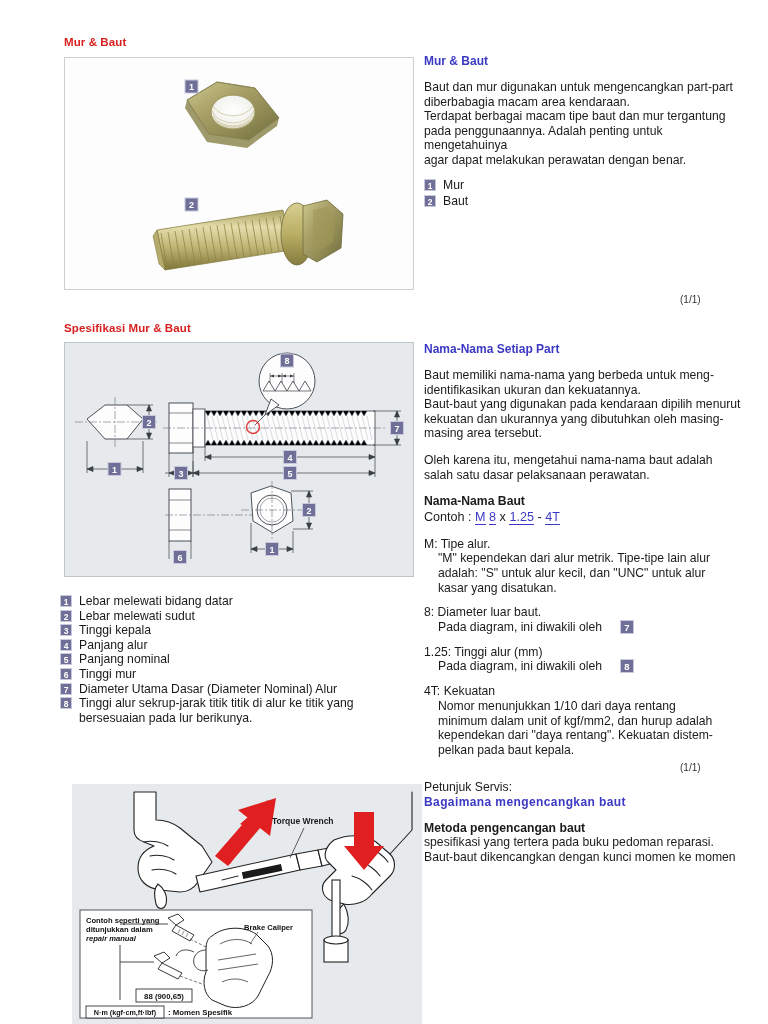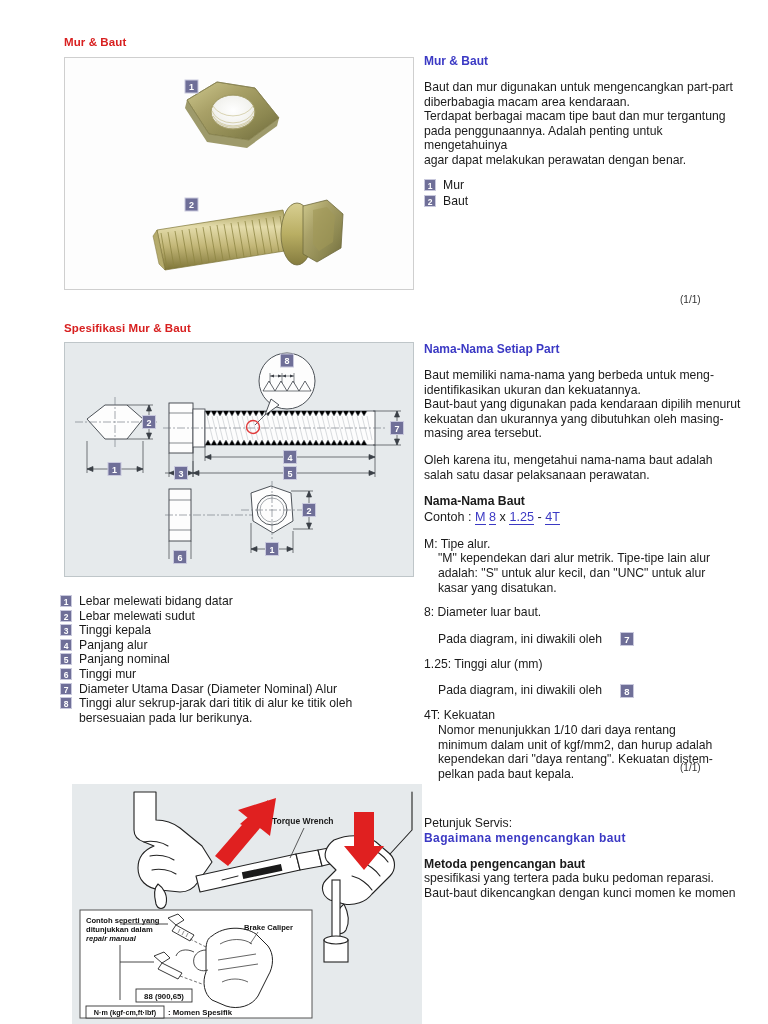--- a/index.html
+++ b/index.html
@@ -120,24 +120,22 @@
   .rcol {
     position: absolute;
     left: 424px;
     width: 322px;
   }
   .sp10 { height: 10px; }
   .sp12 { height: 12px; }
 
   .kv-row {
     display: flex;
-    align-items: center;
     font-size: 12.2px;
     line-height: 15px;
-    margin-top: 12px;
   }
   .kv-row .kv-label { width: 196px; padding-left: 14px; box-sizing:border-box;}
   .indent { padding-left: 14px; }
 
   .example-line {
     font-size: 12.6px;
     line-height: 16px;
   }
   .ul-blue {
     color: #3b39c4;
@@ -508,21 +506,21 @@
     <div class="legend-row">
       <span class="badge">6</span>
       <span class="ltext">Tinggi mur</span>
     </div>
     <div class="legend-row">
       <span class="badge">7</span>
       <span class="ltext">Diameter Utama Dasar (Diameter Nominal) Alur</span>
     </div>
     <div class="legend-row">
       <span class="badge">8</span>
-      <span class="ltext">Tinggi alur sekrup-jarak dari titik di alur ke titik oleh</span>
+      <span class="ltext">Tinggi alur sekrup-jarak titik titik di alur ke titik yang</span>
     </div>
     <div class="legend-cont">bersesuaian pada lur berikunya.</div>
   </div>
 
   <div class="rcol" style="top:342px;">
     <div class="col-head">Nama-Nama Setiap Part</div>
     <div class="sp12"></div>
     <div class="body-text">
       <div>Baut memiliki nama-nama yang berbeda untuk meng-</div>
       <div>identifikasikan ukuran dan kekuatannya.</div>
@@ -573,21 +571,21 @@
       <div>4T: Kekuatan</div>
       <div class="indent">Nomor menunjukkan 1/10 dari daya rentang</div>
       <div class="indent">minimum dalam unit of kgf/mm2, dan hurup adalah</div>
       <div class="indent">kependekan dari "daya rentang". Kekuatan distem-</div>
       <div class="indent">pelkan pada baut kepala.</div>
     </div>
   </div>
 
   <div class="pageno" style="position:absolute;left:680px;top:762px;">(1/1)</div>
 
-  <div class="rcol" style="top:816px;">
+  <div class="rcol" style="top:780px;">
     <div class="body-text">Petunjuk Servis:</div>
     <div class="col-head" style="letter-spacing:0.4px;">Bagaimana mengencangkan baut</div>
     <div class="sp12"></div>
     <div class="body-text bold">Metoda pengencangan baut</div>
     <div class="body-text">
       <div>spesifikasi yang tertera pada buku pedoman reparasi.</div>
       <div>Baut-baut dikencangkan dengan kunci momen ke momen</div>
     </div>
   </div>
 

